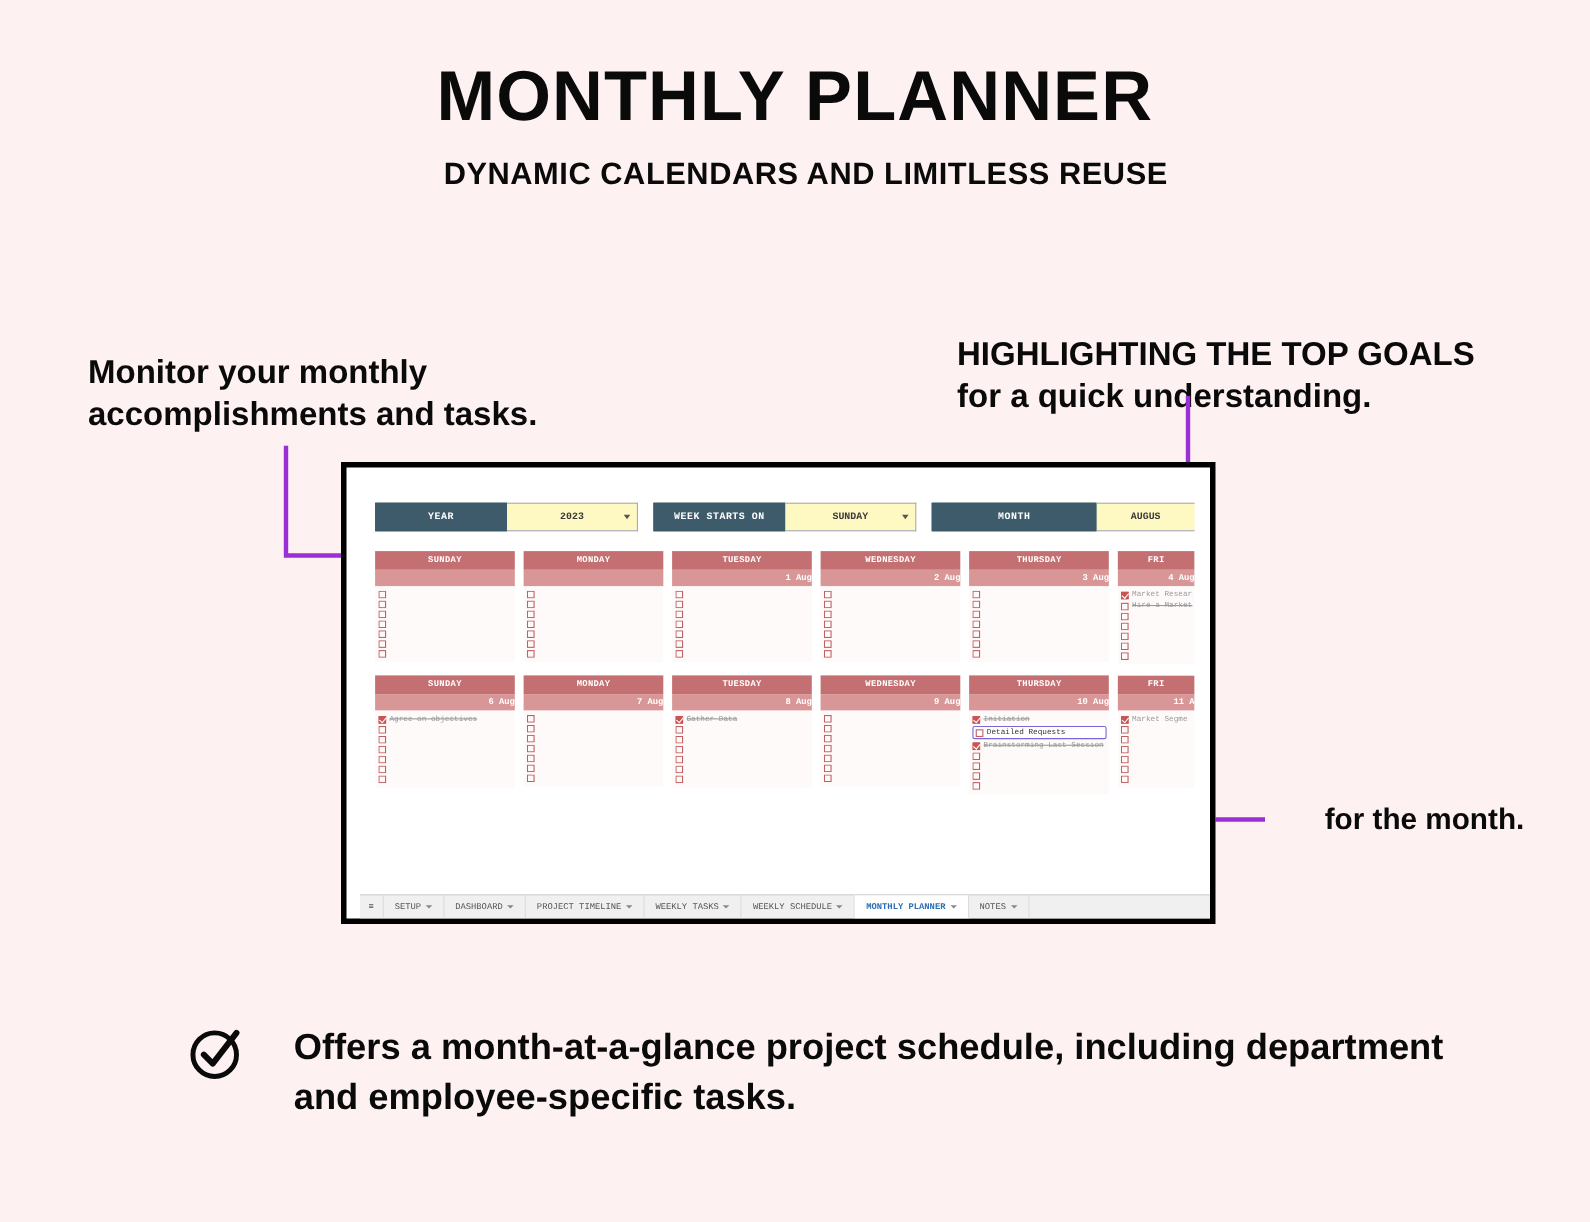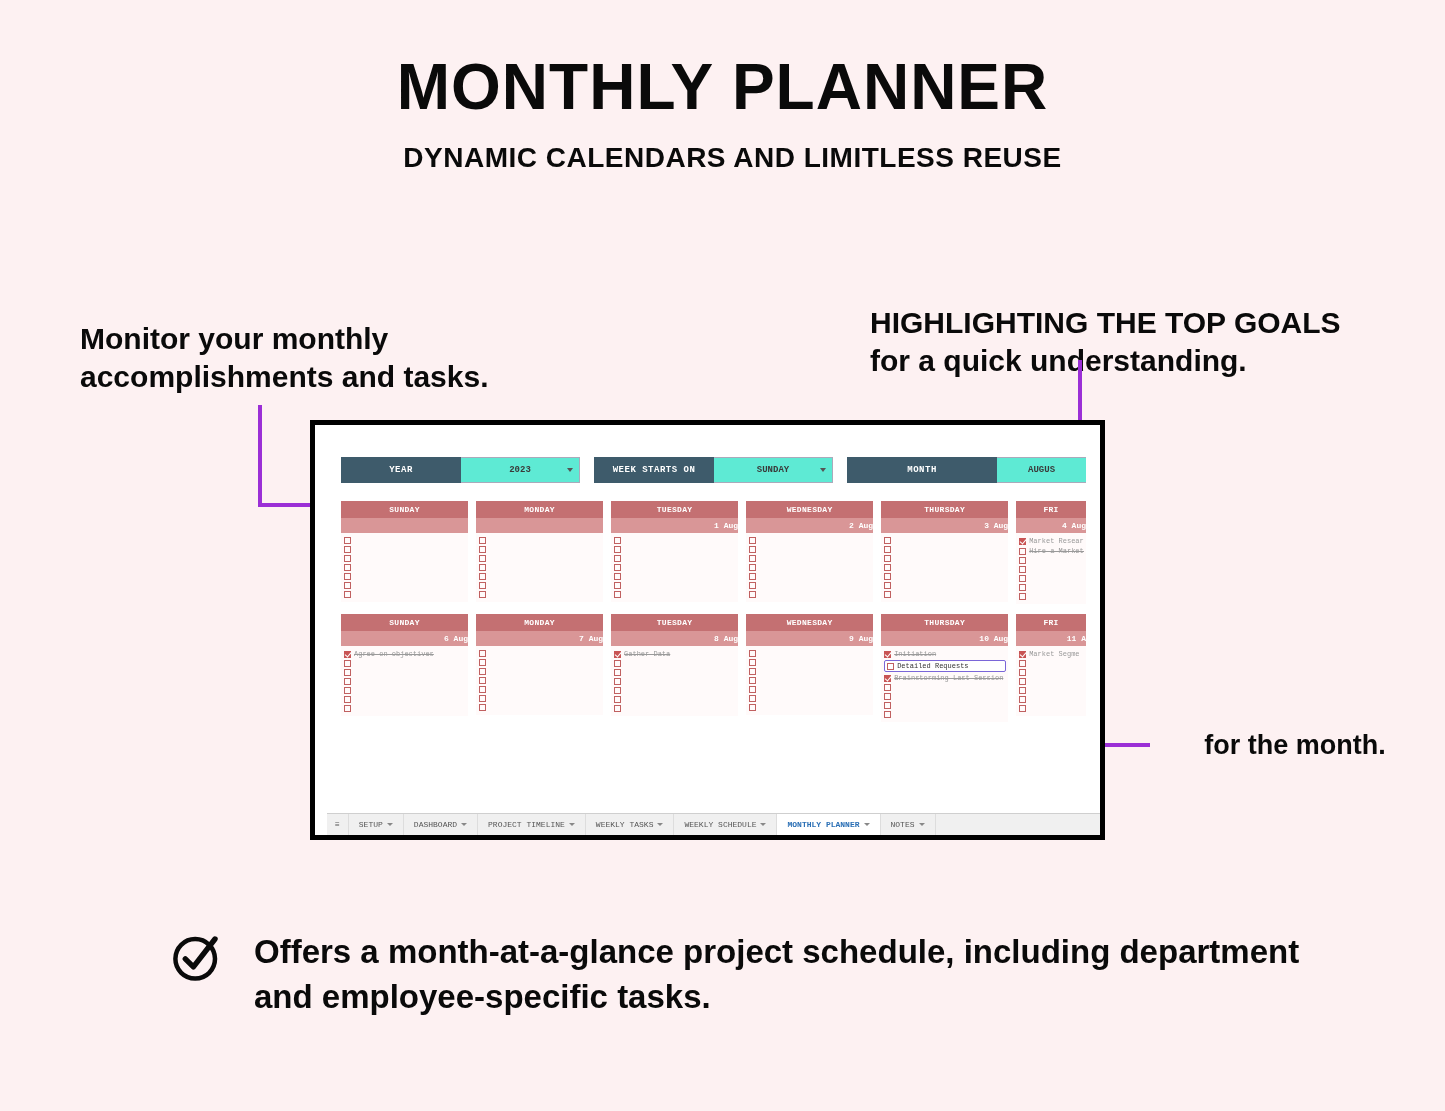--- a/index.html
+++ b/index.html
@@ -66,21 +66,21 @@
     color: #fff;
     font-size: 9px;
     font-weight: 700;
     letter-spacing: 0.5px;
     display: flex; align-items: center; justify-content: center;
     height: 26px;
     border: 1px solid #3e5b6b;
   }
   .sel-val {
     flex: 1;
-    background: #5eead4;
+    background: #fef9c3;
     color: #3a3a3a;
     font-size: 9px;
     font-weight: 600;
     display: flex; align-items: center; justify-content: center;
     height: 26px;
     border: 1px solid #aab;
     border-left: none;
     position: relative;
   }
   .sel-val.cut { flex: 0.6; border-right: none; text-align: center; }
@@ -181,20 +181,21 @@
   }
   .feature-icon {
     width: 54px; height: 54px;
     flex-shrink: 0;
   }
   .feature-text {
     font-size: 33px;
     font-weight: 800;
     color: #0a0a0a;
     line-height: 1.35;
+    margin-left: 13px;
   }
 </style>
 </head>
 <body>
 
 <h1 class="title">MONTHLY PLANNER</h1>
 <div class="subtitle">DYNAMIC CALENDARS AND LIMITLESS REUSE</div>
 
 <div class="callout callout-lt">Monitor your monthly accomplishments and tasks.</div>
 <div class="callout callout-rt">

